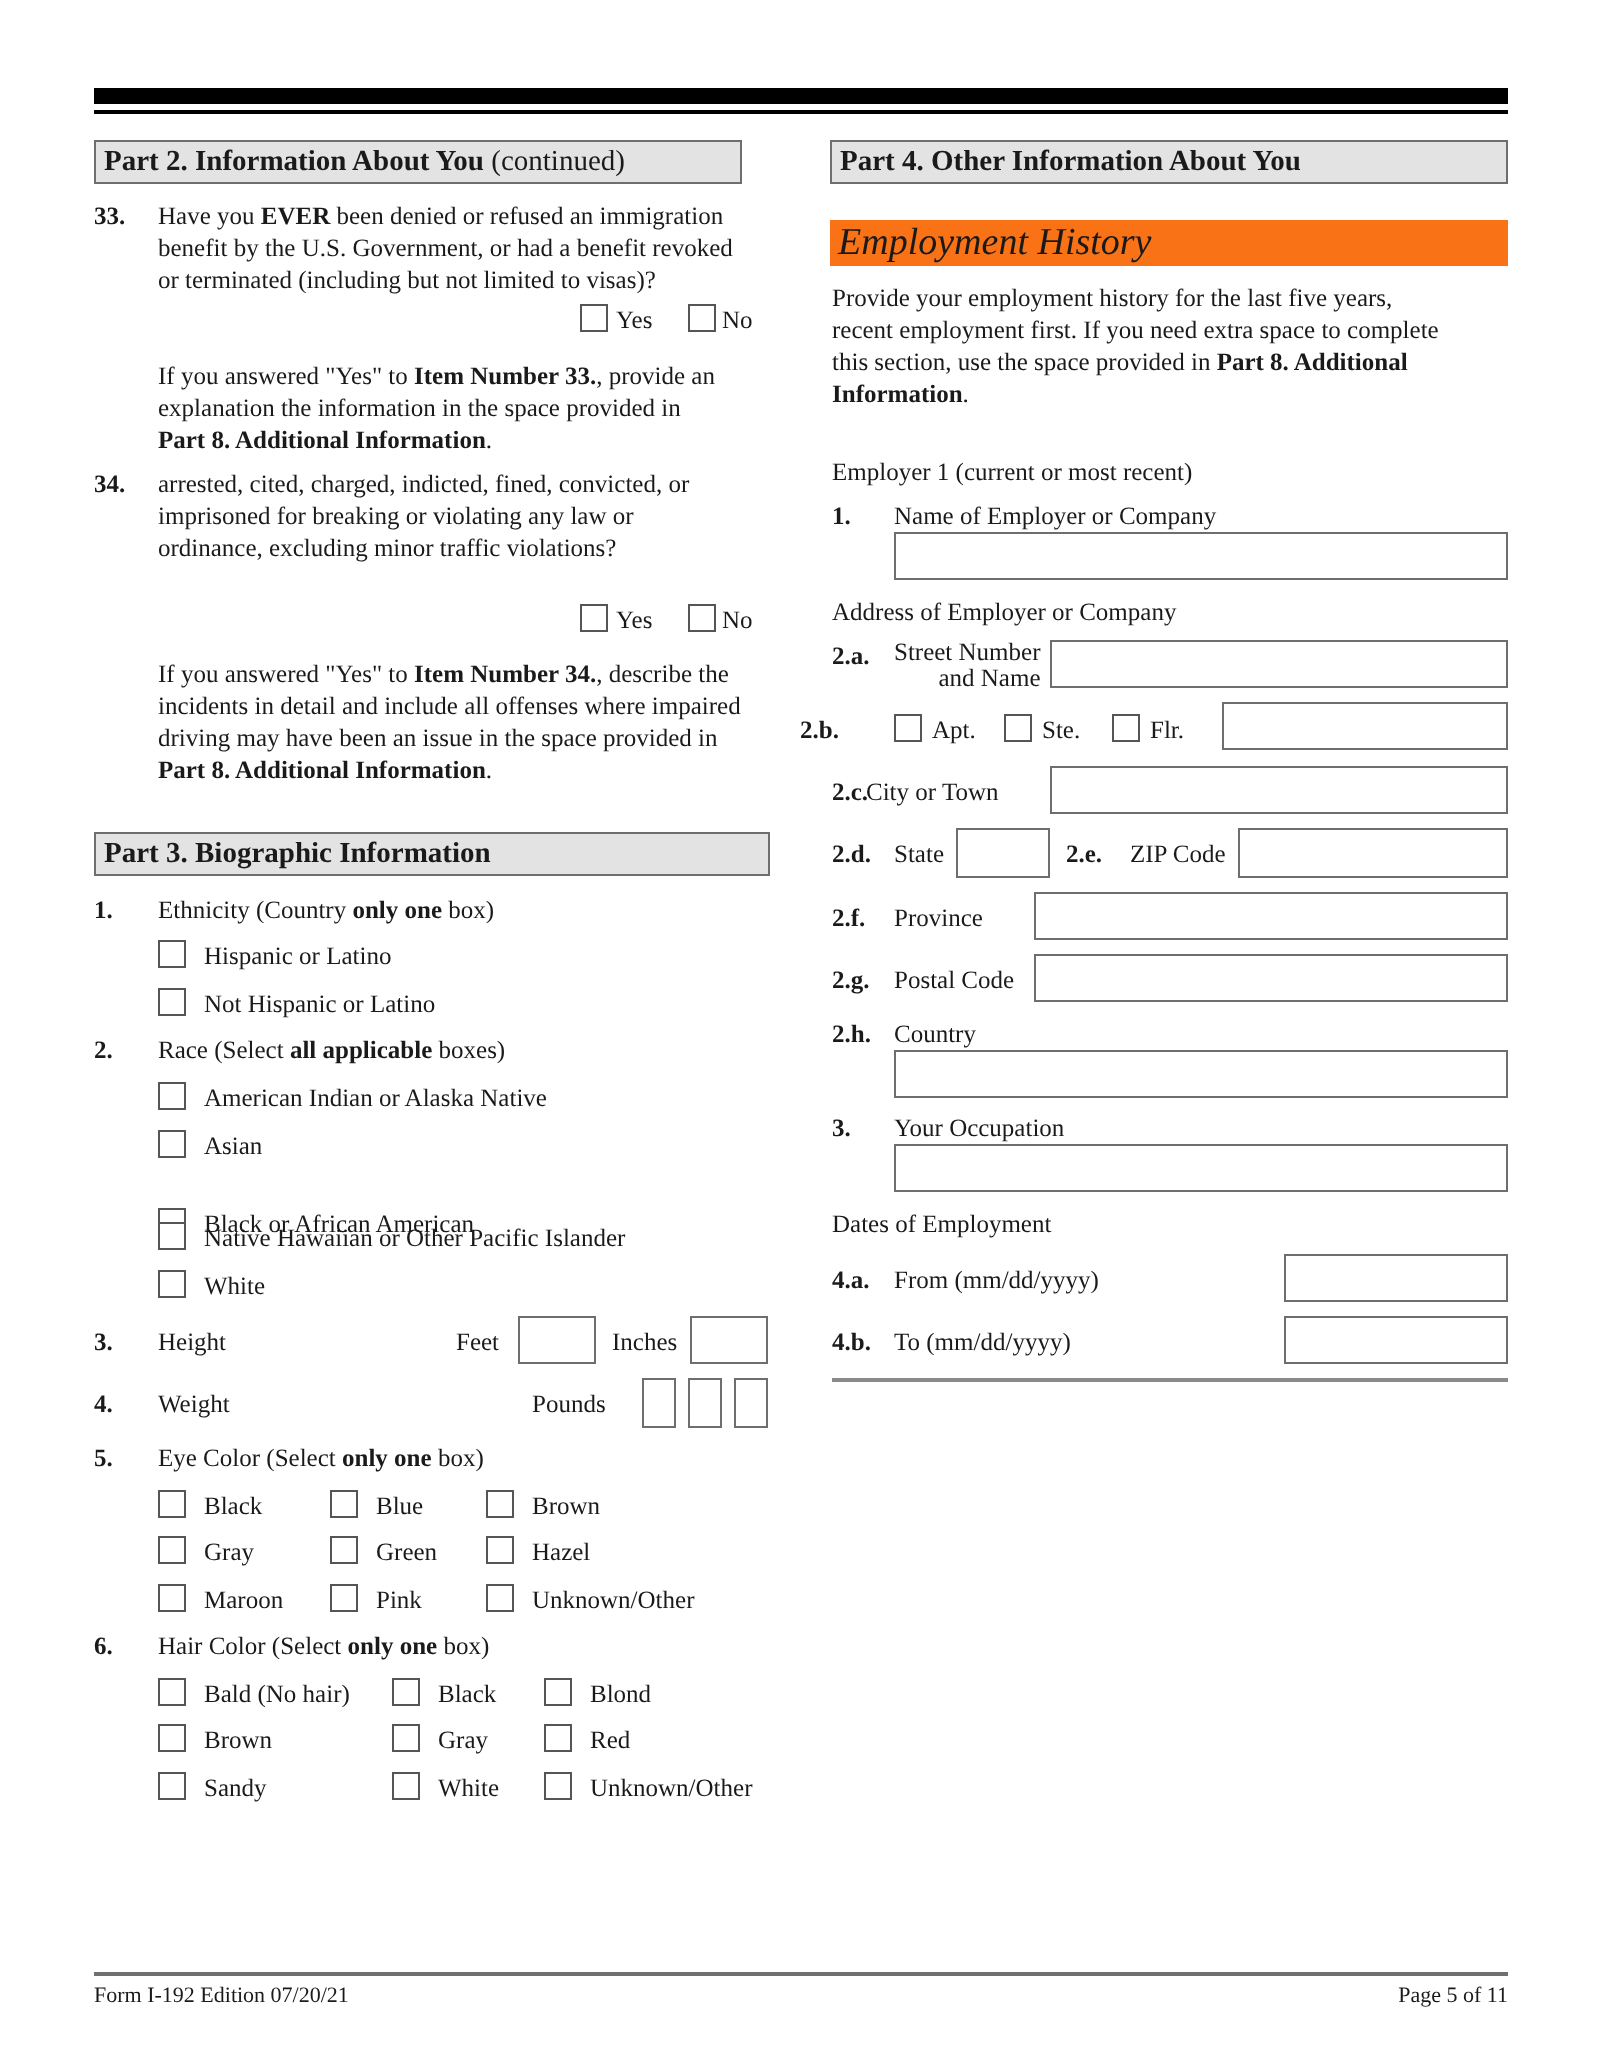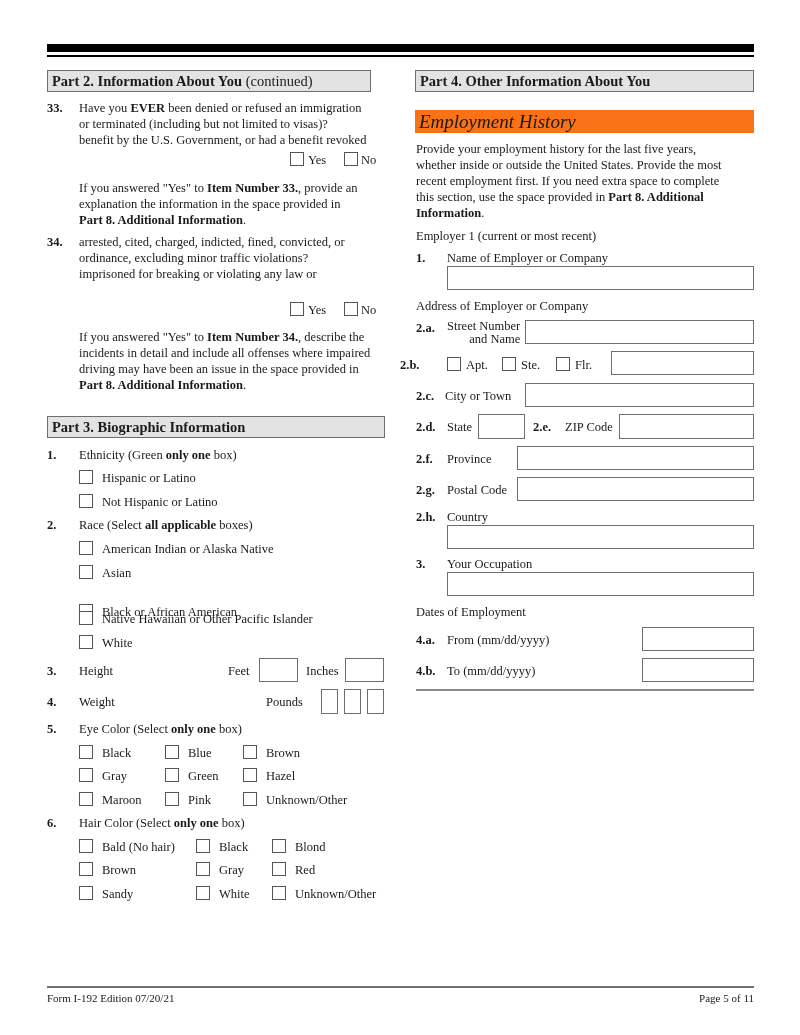--- a/index.html
+++ b/index.html
@@ -28,59 +28,59 @@
 <div class="abs topbar"></div>
 <div class="abs topline"></div>
 
 <div class="abs parthead" style="left:47px; top:70px; width:324px;">
   <span>Part 2.  Information About You</span><span class="normal"> (continued)</span>
 </div>
 
 <div class="abs num txt" style="left:47px; top:100px;">33.</div>
 <div class="abs txt" style="left:79px; top:100px; width:310px;">
   <div><span>Have you </span><b>EVER</b><span> been denied or refused an immigration</span></div>
+  <div>benefit by the U.S. Government, or had a benefit revoked</div>
   <div>or terminated (including but not limited to visas)?</div>
-  <div>benefit by the U.S. Government, or had a benefit revoked</div>
 </div>
 <div class="opt" style="left:290px; top:152px;">
   <span class="cb" style="margin-right:4px;"></span><span>Yes</span>
 </div>
 <div class="opt" style="left:344px; top:152px;">
   <span class="cb" style="margin-right:3px;"></span><span>No</span>
 </div>
 <div class="abs txt" style="left:79px; top:180px; width:310px;">
   <div><span>If you answered "Yes" to </span><b>Item Number 33.</b><span>, provide an</span></div>
   <div>explanation the information in the space provided in</div>
   <div><b>Part 8. Additional Information</b><span>.</span></div>
 </div>
 
 <div class="abs num txt" style="left:47px; top:234px;">34.</div>
 <div class="abs txt" style="left:79px; top:234px; width:310px;">
   <div>arrested, cited, charged, indicted, fined, convicted, or</div>
+  <div>imprisoned for breaking or violating any law or</div>
   <div>ordinance, excluding minor traffic violations?</div>
-  <div>imprisoned for breaking or violating any law or</div>
 </div>
 <div class="opt" style="left:290px; top:302px;">
   <span class="cb" style="margin-right:4px;"></span><span>Yes</span>
 </div>
 <div class="opt" style="left:344px; top:302px;">
   <span class="cb" style="margin-right:3px;"></span><span>No</span>
 </div>
 <div class="abs txt" style="left:79px; top:329px; width:320px;">
   <div><span>If you answered "Yes" to </span><b>Item Number 34.</b><span>, describe the</span></div>
   <div>incidents in detail and include all offenses where impaired</div>
   <div>driving may have been an issue in the space provided in</div>
   <div><b>Part 8. Additional Information</b><span>.</span></div>
 </div>
 
 <div class="abs parthead" style="left:47px; top:416px; width:338px;">Part 3.  Biographic Information</div>
 
 <div class="abs num txt" style="left:47px; top:447px;">1.</div>
 <div class="abs txt" style="left:79px; top:447px;">
-  <span>Ethnicity (Green </span><b>only one</b><span> box)</span>
+  <span>Ethnicity (Country </span><b>only one</b><span> box)</span>
 </div>
 <div class="opt" style="left:79px; top:470px;"><span class="cb"></span><span>Hispanic or Latino</span></div>
 <div class="opt" style="left:79px; top:494px;"><span class="cb"></span><span>Not Hispanic or Latino</span></div>
 
 <div class="abs num txt" style="left:47px; top:517px;">2.</div>
 <div class="abs txt" style="left:79px; top:517px;">
   <span>Race (Select </span><b>all applicable</b><span> boxes)</span>
 </div>
 <div class="opt" style="left:79px; top:541px;"><span class="cb"></span><span>American Indian or Alaska Native</span></div>
 <div class="opt" style="left:79px; top:565px;"><span class="cb"></span><span>Asian</span></div>
@@ -128,21 +128,20 @@
 <div class="opt" style="left:272px; top:862px;"><span class="cb"></span><span>Red</span></div>
 <div class="opt" style="left:79px; top:886px;"><span class="cb"></span><span>Sandy</span></div>
 <div class="opt" style="left:196px; top:886px;"><span class="cb"></span><span>White</span></div>
 <div class="opt" style="left:272px; top:886px;"><span class="cb"></span><span>Unknown/Other</span></div>
 
 <div class="abs parthead" style="left:415px; top:70px; width:339px;">Part 4.  Other Information About You</div>
 <div class="abs subhead" style="left:415px; top:110px; width:335px;">Employment History</div>
 
 <div class="abs txt" style="left:416px; top:141px; width:340px;">
   <div>Provide your employment history for the last five years,</div>
-  <div>whether inside or outside the United States.  Provide the most</div>
   <div>recent employment first.  If you need extra space to complete</div>
   <div><span>this section, use the space provided in </span><b>Part 8. Additional</b></div>
   <div><b>Information</b><span>.</span></div>
 </div>
 
 <div class="abs txt" style="left:416px; top:228px;">Employer 1 (current or most recent)</div>
 
 <div class="abs num txt" style="left:416px; top:250px;">1.</div>
 <div class="abs txt" style="left:447px; top:250px;">Name of Employer or Company</div>
 <div class="abs field" style="left:447px; top:266px; width:307px; height:24px;"></div>
@@ -156,21 +155,21 @@
 </div>
 <div class="abs field" style="left:525px; top:320px; width:229px; height:24px;"></div>
 
 <div class="abs num txt" style="left:400px; top:357px;">2.b.</div>
 <div class="opt" style="left:447px; top:357px;"><span class="cb" style="margin-right:5px;"></span><span>Apt.</span></div>
 <div class="opt" style="left:502px; top:357px;"><span class="cb" style="margin-right:5px;"></span><span>Ste.</span></div>
 <div class="opt" style="left:556px; top:357px;"><span class="cb" style="margin-right:5px;"></span><span>Flr.</span></div>
 <div class="abs field" style="left:611px; top:351px; width:143px; height:24px;"></div>
 
 <div class="abs num txt" style="left:416px; top:388px;">2.c.</div>
-<div class="abs txt" style="left:433px; top:388px;margin-left:12px;">City or Town</div>
+<div class="abs txt" style="left:433px; top:388px;">City or Town</div>
 <div class="abs field" style="left:525px; top:383px; width:229px; height:24px;"></div>
 
 <div class="abs num txt" style="left:416px; top:419px;">2.d.</div>
 <div class="abs txt" style="left:447px; top:419px;">State</div>
 <div class="abs field" style="left:478px; top:414px; width:47px; height:25px;"></div>
 <div class="abs num txt" style="left:533px; top:419px;">2.e.</div>
 <div class="abs txt" style="left:565px; top:419px;">ZIP Code</div>
 <div class="abs field" style="left:619px; top:414px; width:135px; height:25px;"></div>
 
 <div class="abs num txt" style="left:416px; top:451px;">2.f.</div>

